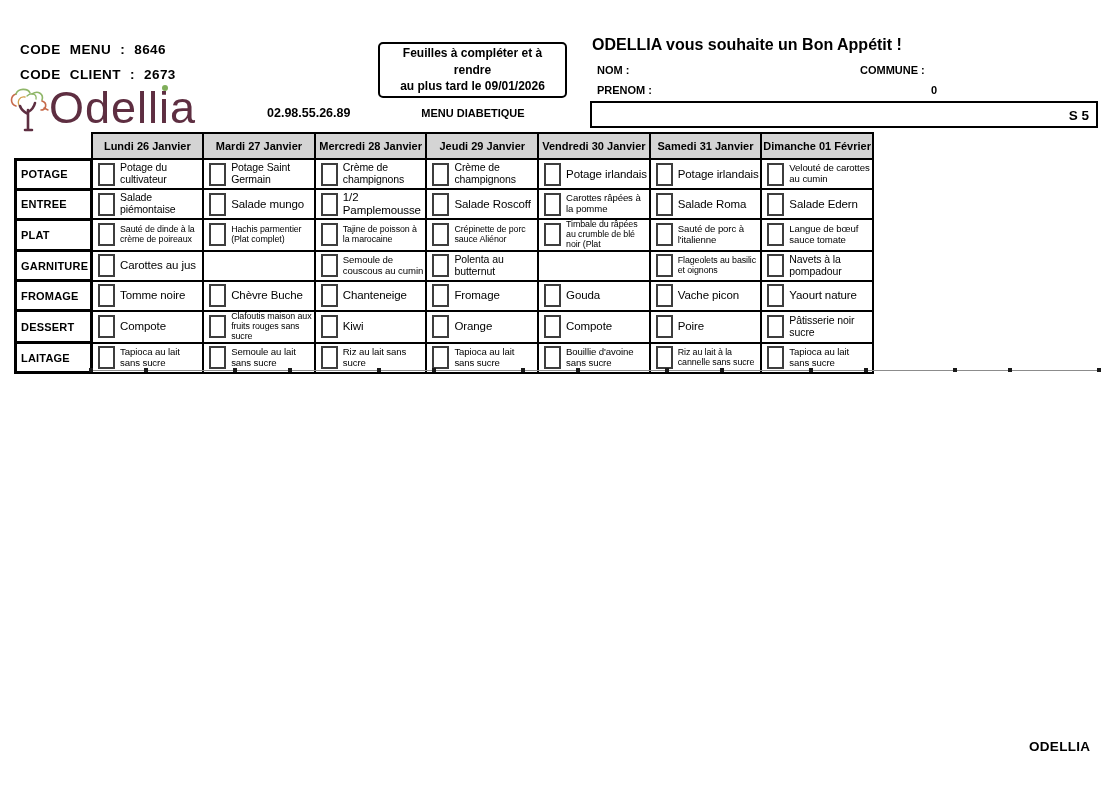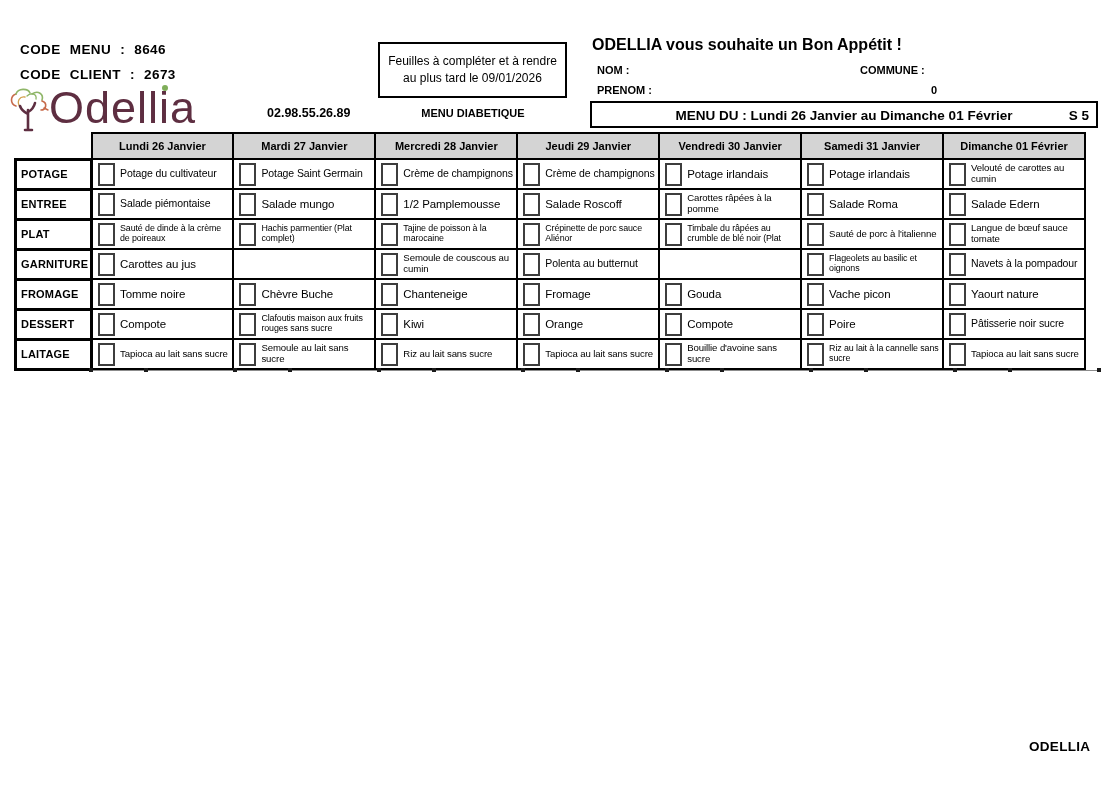--- a/index.html
+++ b/index.html
@@ -24,42 +24,42 @@
   .logo-text .idot::before {
     content: ""; position: absolute; width: 6px; height: 6px; border-radius: 50%;
     background: #7fae5a; left: 3px; top: 3px;
   }
 
   .phone { left: 267px; top: 106px; font-weight: 700; font-size: 12.5px; text-align: right; }
   .menu-type { left: 378px; top: 107px; width: 190px; text-align: center; font-weight: 700; font-size: 11px; }
 
   .notice-box {
     left: 378px; top: 42px; width: 189px; height: 56px;
-    border: 2px solid #000; border-radius: 0;
+    border: 2px solid #000; border-radius: 5px;
     display: flex; align-items: center; justify-content: center;
-    text-align: center; font-weight: 400; font-size: 12px; line-height: 1.4;
+    text-align: center; font-weight: 700; font-size: 12px; line-height: 1.4;
     padding: 2px 4px; background: #fff;
   }
 
   .greeting { left: 592px; top: 36px; font-weight: 700; font-size: 16px; }
   .lab { font-weight: 700; font-size: 11px; }
 
   .menu-du-box {
     left: 590px; top: 101px; width: 508px; height: 27px;
     border: 2px solid #000; background: #fff;
   }
   .menu-du-title {
     position: absolute; left: 0; top: 5px; width: 100%;
     text-align: center; font-weight: 700; font-size: 13.5px;
   }
   .menu-du-week { position: absolute; right: 7px; top: 5px; font-weight: 700; font-size: 13.5px; }
 
   
   .menu-table-wrap { left: 14px; top: 132px; }
-  table { border-collapse: collapse; table-layout: fixed; width: 1072px; background: #fff; }
+  table { border-collapse: collapse; table-layout: fixed; width: 860px; background: #fff; }
   th, td { overflow: hidden; }
   th.day {
     background: #d4d4d4; border: 2px solid #000; height: 26px;
     font-weight: 700; font-size: 11px; text-align: center; vertical-align: middle;
   }
   th.corner { border: none; background: #fff; }
   td.lbl {
     border: 3px solid #000000; height: 30px; font-weight: 700; font-size: 11px;
     text-align: left; vertical-align: middle; padding-left: 4px; letter-spacing: .2px;
   }
@@ -115,21 +115,20 @@
   </div>
 </div>
 
 <div class="abs greeting">ODELLIA vous souhaite un Bon Appétit !</div>
 <div class="abs lab" style="left:597px; top:64px;text-align:center;">NOM :</div>
 <div class="abs lab" style="left:860px; top:64px;">COMMUNE :</div>
 <div class="abs lab" style="left:597px; top:84px;">PRENOM :</div>
 <div class="abs lab" style="left:931px; top:84px;">0</div>
 
 <div class="abs menu-du-box">
-  <div class="menu-du-title">MENU DU : Lundi 26 Janvier au Dimanche 01 Février</div>
   <div class="menu-du-week">S 5</div>
 </div>
 
 <div class="abs menu-table-wrap">
   <table id="menu-table">
     <colgroup>
       <col style="width:76px">
       <col>
         <col>
         <col>

